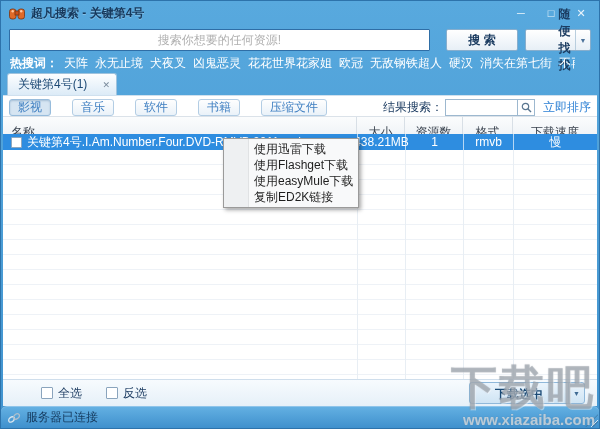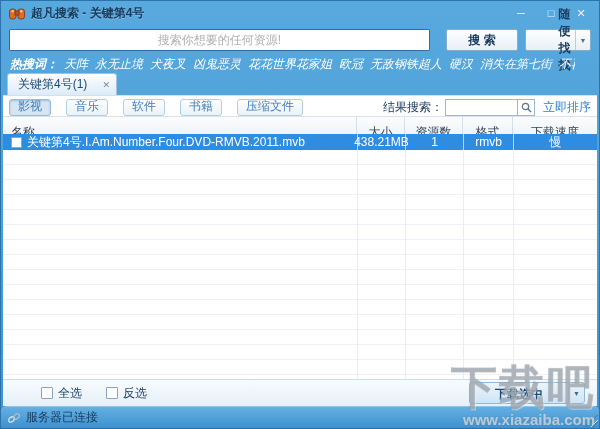--- a/index.html
+++ b/index.html
@@ -22,38 +22,38 @@
   .search-input::placeholder{color:#b0b0b0;}
   .btn{
     background:linear-gradient(#ffffff,#e7eff6);border:1px solid #87aecd;border-radius:2px;
     color:#1b3c61;font-weight:bold;font-size:12px;display:flex;align-items:center;justify-content:center;cursor:default;
   }
   .search-btn{width:72px;margin-left:16px;}
   .lucky-btn{width:66px;margin-left:7px;padding:0;}
   .lucky-label{flex:1;text-align:center;padding-left:28px;}
   .drop-part{width:15px;align-self:stretch;display:flex;align-items:center;justify-content:center;border-left:1px solid #b9cede;color:#4b729a;font-size:7px;}
   
-  .hotrow{position:absolute;top:55px;left:9px;right:24px;height:16px;color:#fff;white-space:nowrap;overflow:hidden;display:flex;align-items:center;font-style:italic;}
+  .hotrow{position:absolute;top:55px;left:9px;right:24px;height:16px;color:#fff;white-space:nowrap;overflow:hidden;display:flex;align-items:flex-end;}
   .hot-label{font-weight:bold;margin-right:6px;}
   .hot-term{margin-right:7px;cursor:default;}
   
   .tabbar{position:absolute;top:70px;left:0;right:0;height:24px;}
   .tab{
     position:absolute;left:6px;bottom:0;width:110px;height:22px;
     background:linear-gradient(#fdfeff,#dcebf7);
     border:1px solid #9fc3de;border-bottom:none;border-radius:3px 3px 0 0;
     display:flex;align-items:center;padding:0 6px 0 10px;color:#1e4a75;
   }
   .tab-close{margin-left:auto;color:#7a8b9c;font-size:9px;line-height:10px;cursor:default;}
   
   .panel{position:absolute;top:94px;left:2px;right:2px;bottom:22px;background:#fff;border-top:1px solid #cfe0ee;}
   .toolbar{position:absolute;top:0;left:0;right:0;height:20px;display:flex;align-items:center;padding:2px 6px 0 6px;}
   .filter-btn{
     background:linear-gradient(#fefefe,#eaf2f9);border:1px solid #b3cde4;border-radius:3px;
-    color:#3f7fc1;font-size:12px;padding:0 8px;height:17px;line-height:15px;margin-right:15px;cursor:default;font-family:Liberation Mono, monospace;
+    color:#3f7fc1;font-size:12px;padding:0 8px;height:17px;line-height:15px;margin-right:21px;cursor:default;
   }
   .filter-btn.active{background:#d6e5f2;border-color:#97bcdc;box-shadow:inset 0 1px 2px rgba(80,120,160,.35);}
   .toolbar-right{margin-left:auto;display:flex;align-items:center;}
   .result-label{color:#1f3e63;margin-right:2px;}
   .result-input{width:72px;height:17px;border:1px solid #9db8cf;border-right:none;font-size:11px;padding:0 3px;font-family:"Liberation Sans",sans-serif;}
   .mag-btn{width:18px;height:17px;border:1px solid #9db8cf;background:#fff;display:flex;align-items:center;justify-content:center;cursor:default;}
   .sort-link{color:#2a7fd4;margin-left:8px;cursor:default;}
   
   .thead{position:absolute;top:20px;left:0;right:0;height:32px;display:flex;
     background:linear-gradient(#fbfcfd,#e8edf3);border-top:1px solid #dbe2e9;border-bottom:1px solid #cdd5de;color:#39424e;}
@@ -204,20 +204,26 @@
         <span class="cb-box"></span>
         <span>反选</span>
       </span>
       <div class="download-btn">
         <span class="dl-label">下载选中</span>
         <span class="dl-arrow">▼</span>
       </div>
     </div>
   </div>
 
+  <div class="context-menu">
+    <div class="menu-item">使用迅雷下载</div>
+    <div class="menu-item">使用Flashget下载</div>
+    <div class="menu-item">使用easyMule下载</div>
+    <div class="menu-item">复制ED2K链接</div>
+  </div>
 
   <div class="statusbar">
     <span class="link-icon">
       <svg width="14" height="12" viewBox="0 0 14 12">
         <ellipse cx="4.5" cy="7.5" rx="3.2" ry="2.2" fill="none" stroke="#d9e6ef" stroke-width="1.3" transform="rotate(-40 4.5 7.5)"></ellipse>
         <ellipse cx="9.5" cy="4.5" rx="3.2" ry="2.2" fill="none" stroke="#aebfcc" stroke-width="1.3" transform="rotate(-40 9.5 4.5)"></ellipse>
       </svg>
     </span>
     <span>服务器已连接</span>
     <span class="resize-grip"></span>

